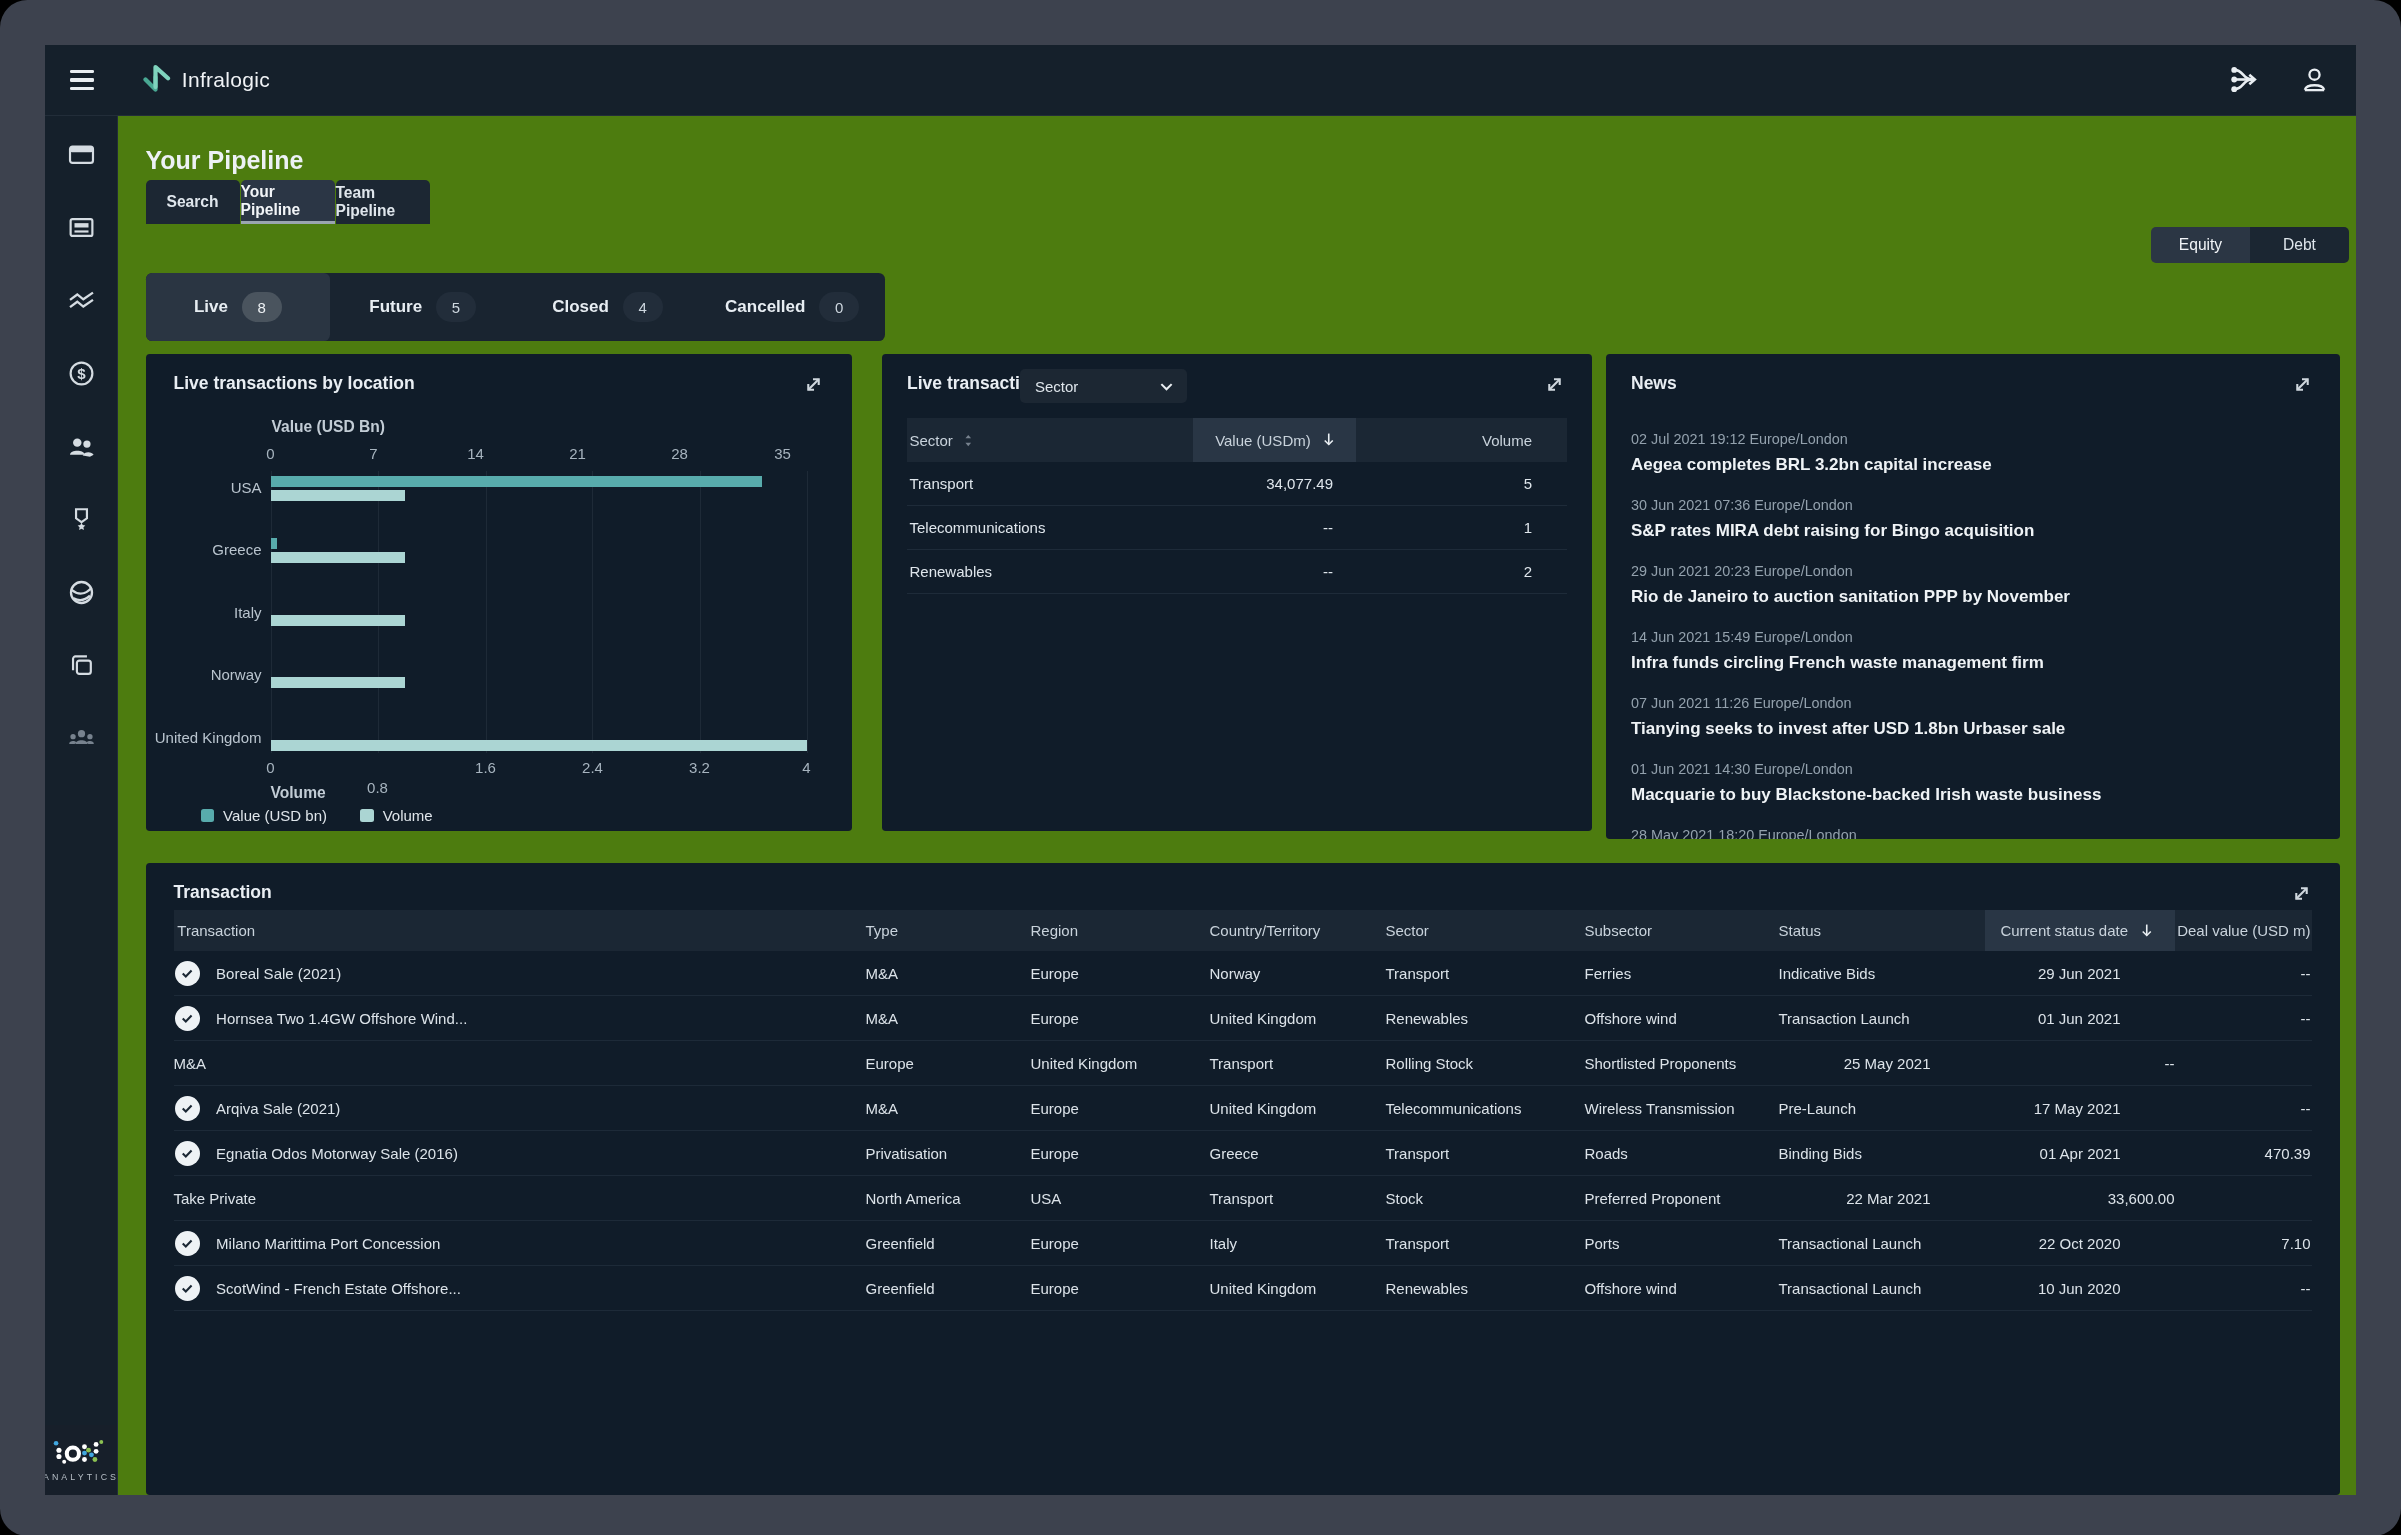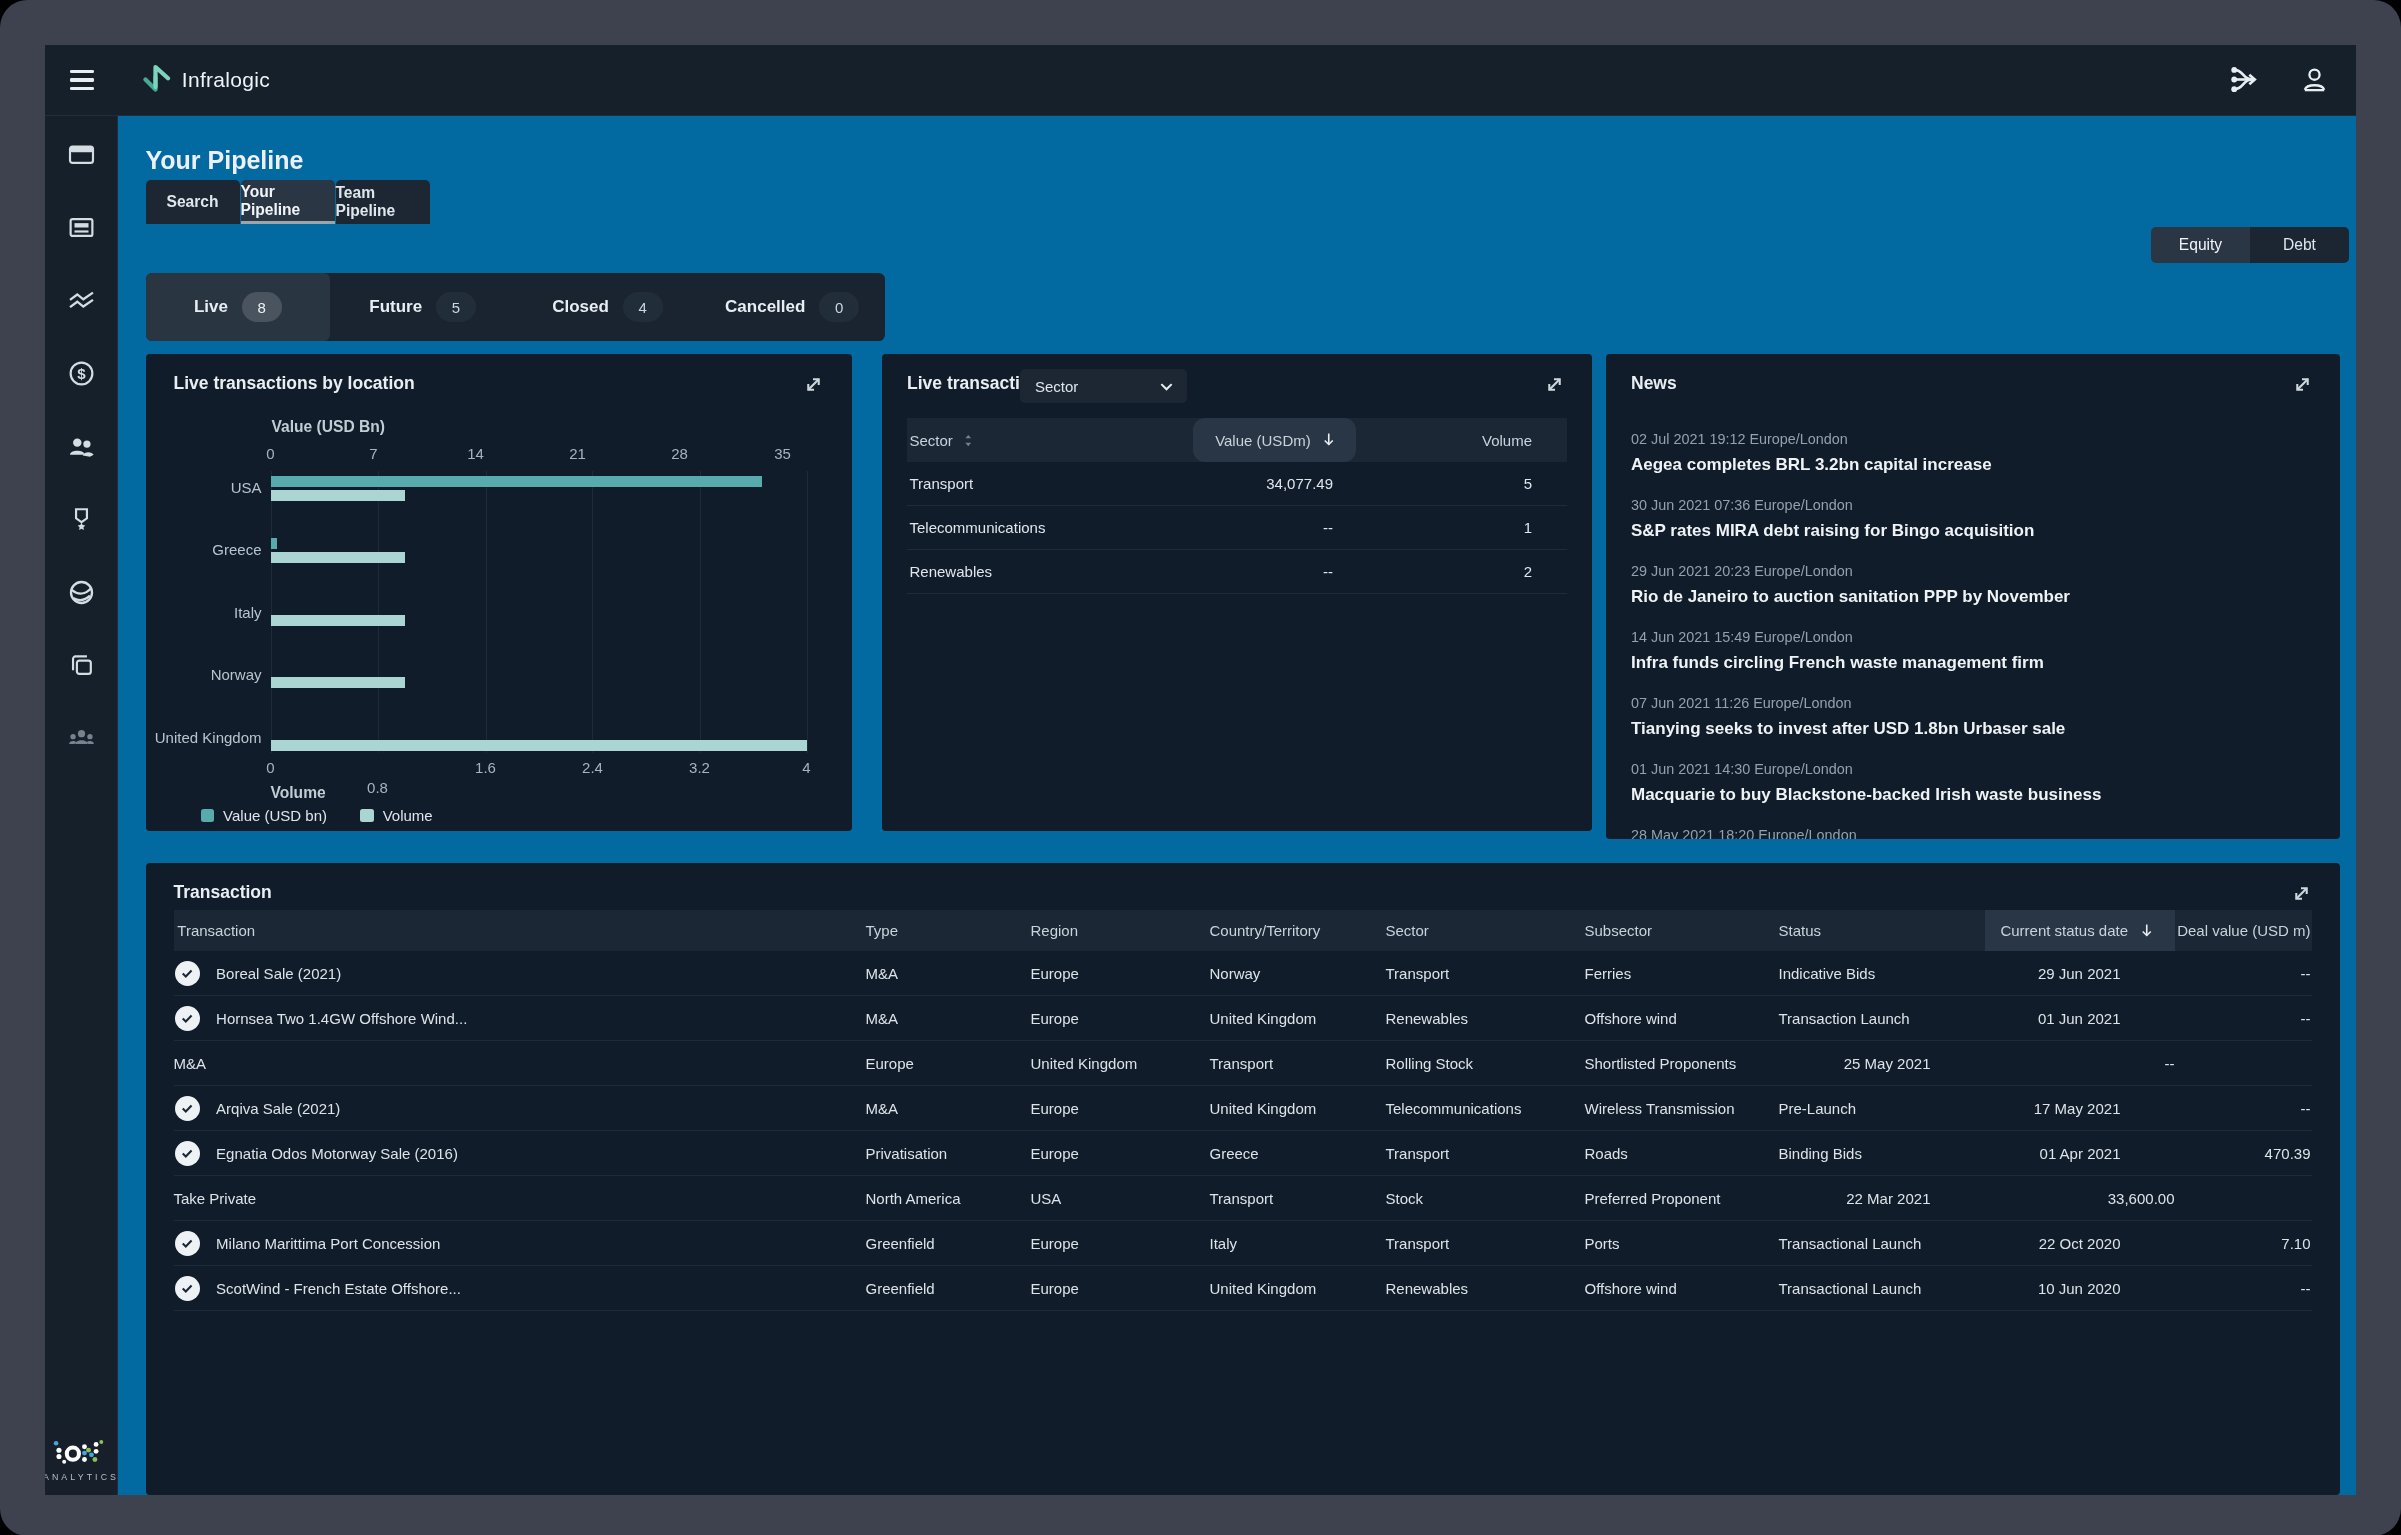--- a/index.html
+++ b/index.html
@@ -1,18 +1,18 @@
 <!DOCTYPE html>
 <html style="font-size:10px"><head>
 <meta charset="utf-8">
 <style>
   html,body{margin:0;padding:0;}
   body{width:2401px;height:1536px;background:#000;font-family:"Liberation Sans","DejaVu Sans",sans-serif;position:relative;overflow:hidden;}
   .frame{position:absolute;inset:0;background:#3d424e;border-radius:27.5px;}
-  .window{position:absolute;left:45px;top:45px;right:45px;bottom:41px;background:#0369a1;overflow:hidden;padding-left:13px;}
+  .window{position:absolute;left:45px;top:45px;right:45px;bottom:41px;background:#4d7c0f;overflow:hidden;padding-left:13px;}
 
   
   .topbar{position:absolute;left:0;top:0;right:0;height:70px;background:#15202b;border-bottom:1.3px solid #222d39;display:flex;align-items:center;}
   .menu-zone{width:73px;display:flex;justify-content:center;}
   .hamburger{display:flex;flex-direction:column;gap:5px;cursor:pointer;}
   .hamburger span{display:block;width:24px;height:3.1px;border-radius:1.3px;background:#e9eef2;}
   .brand{display:flex;align-items:center;gap:11.3px;margin-left:25px;}
   .brand-name{font-size:21px;font-weight:500;color:#f0f3f6;letter-spacing:0.3px;}
   .topbar-right{margin-left:auto;display:flex;align-items:center;gap:39px;padding-right:27.5px;}
 
@@ -58,21 +58,21 @@
   .legend{position:absolute;left:55px;top:453px;display:flex;gap:33px;}
   .legend-item{display:flex;align-items:center;gap:8.8px;font-size:15px;color:#dfe5ea;}
   .swatch{width:13.8px;height:13.8px;border-radius:2.5px;}
 
   
   .dropdown{position:absolute;left:138px;top:15px;width:167px;height:34px;background:#1c2733;border-radius:5px;display:flex;align-items:center;padding:0 11.3px 0 15px;box-sizing:border-box;font-size:15px;color:#dfe6ec;cursor:pointer;}
   .dropdown .chev{margin-left:auto;display:flex;}
   .mid-head{position:absolute;left:25px;top:64px;width:660px;height:44px;background:#1b2734;display:grid;grid-template-columns:286px 163px 211px;align-items:stretch;font-size:15px;color:#c9d3dc;}
   .mid-head .hc{display:flex;align-items:center;}
   .mid-head .hc0{padding-left:2.5px;gap:8.8px;}
-  .mid-head .hc1{background:#293645;justify-content:flex-end;padding-right:19px;gap:8.8px;border-radius:12px;}
+  .mid-head .hc1{background:#293645;justify-content:flex-end;padding-right:19px;gap:8.8px;}
   .mid-head .hc2{justify-content:flex-end;padding-right:35px;}
   .mid-rows{position:absolute;left:25px;top:108px;width:660px;}
   .mid-row{display:grid;grid-template-columns:286px 163px 211px;height:43px;align-items:center;border-bottom:1.3px solid #1e2b39;font-size:15px;color:#dfe6ec;}
   .mid-row .c0{padding-left:2.5px;}
   .mid-row .c1{text-align:right;padding-right:23px;}
   .mid-row .c2{text-align:right;padding-right:35px;}
 
   
   .news-list{position:absolute;inset:0;}
   .news-ts{position:absolute;left:25px;right:25px;font-size:14.4px;color:#93a1ad;white-space:nowrap;}

